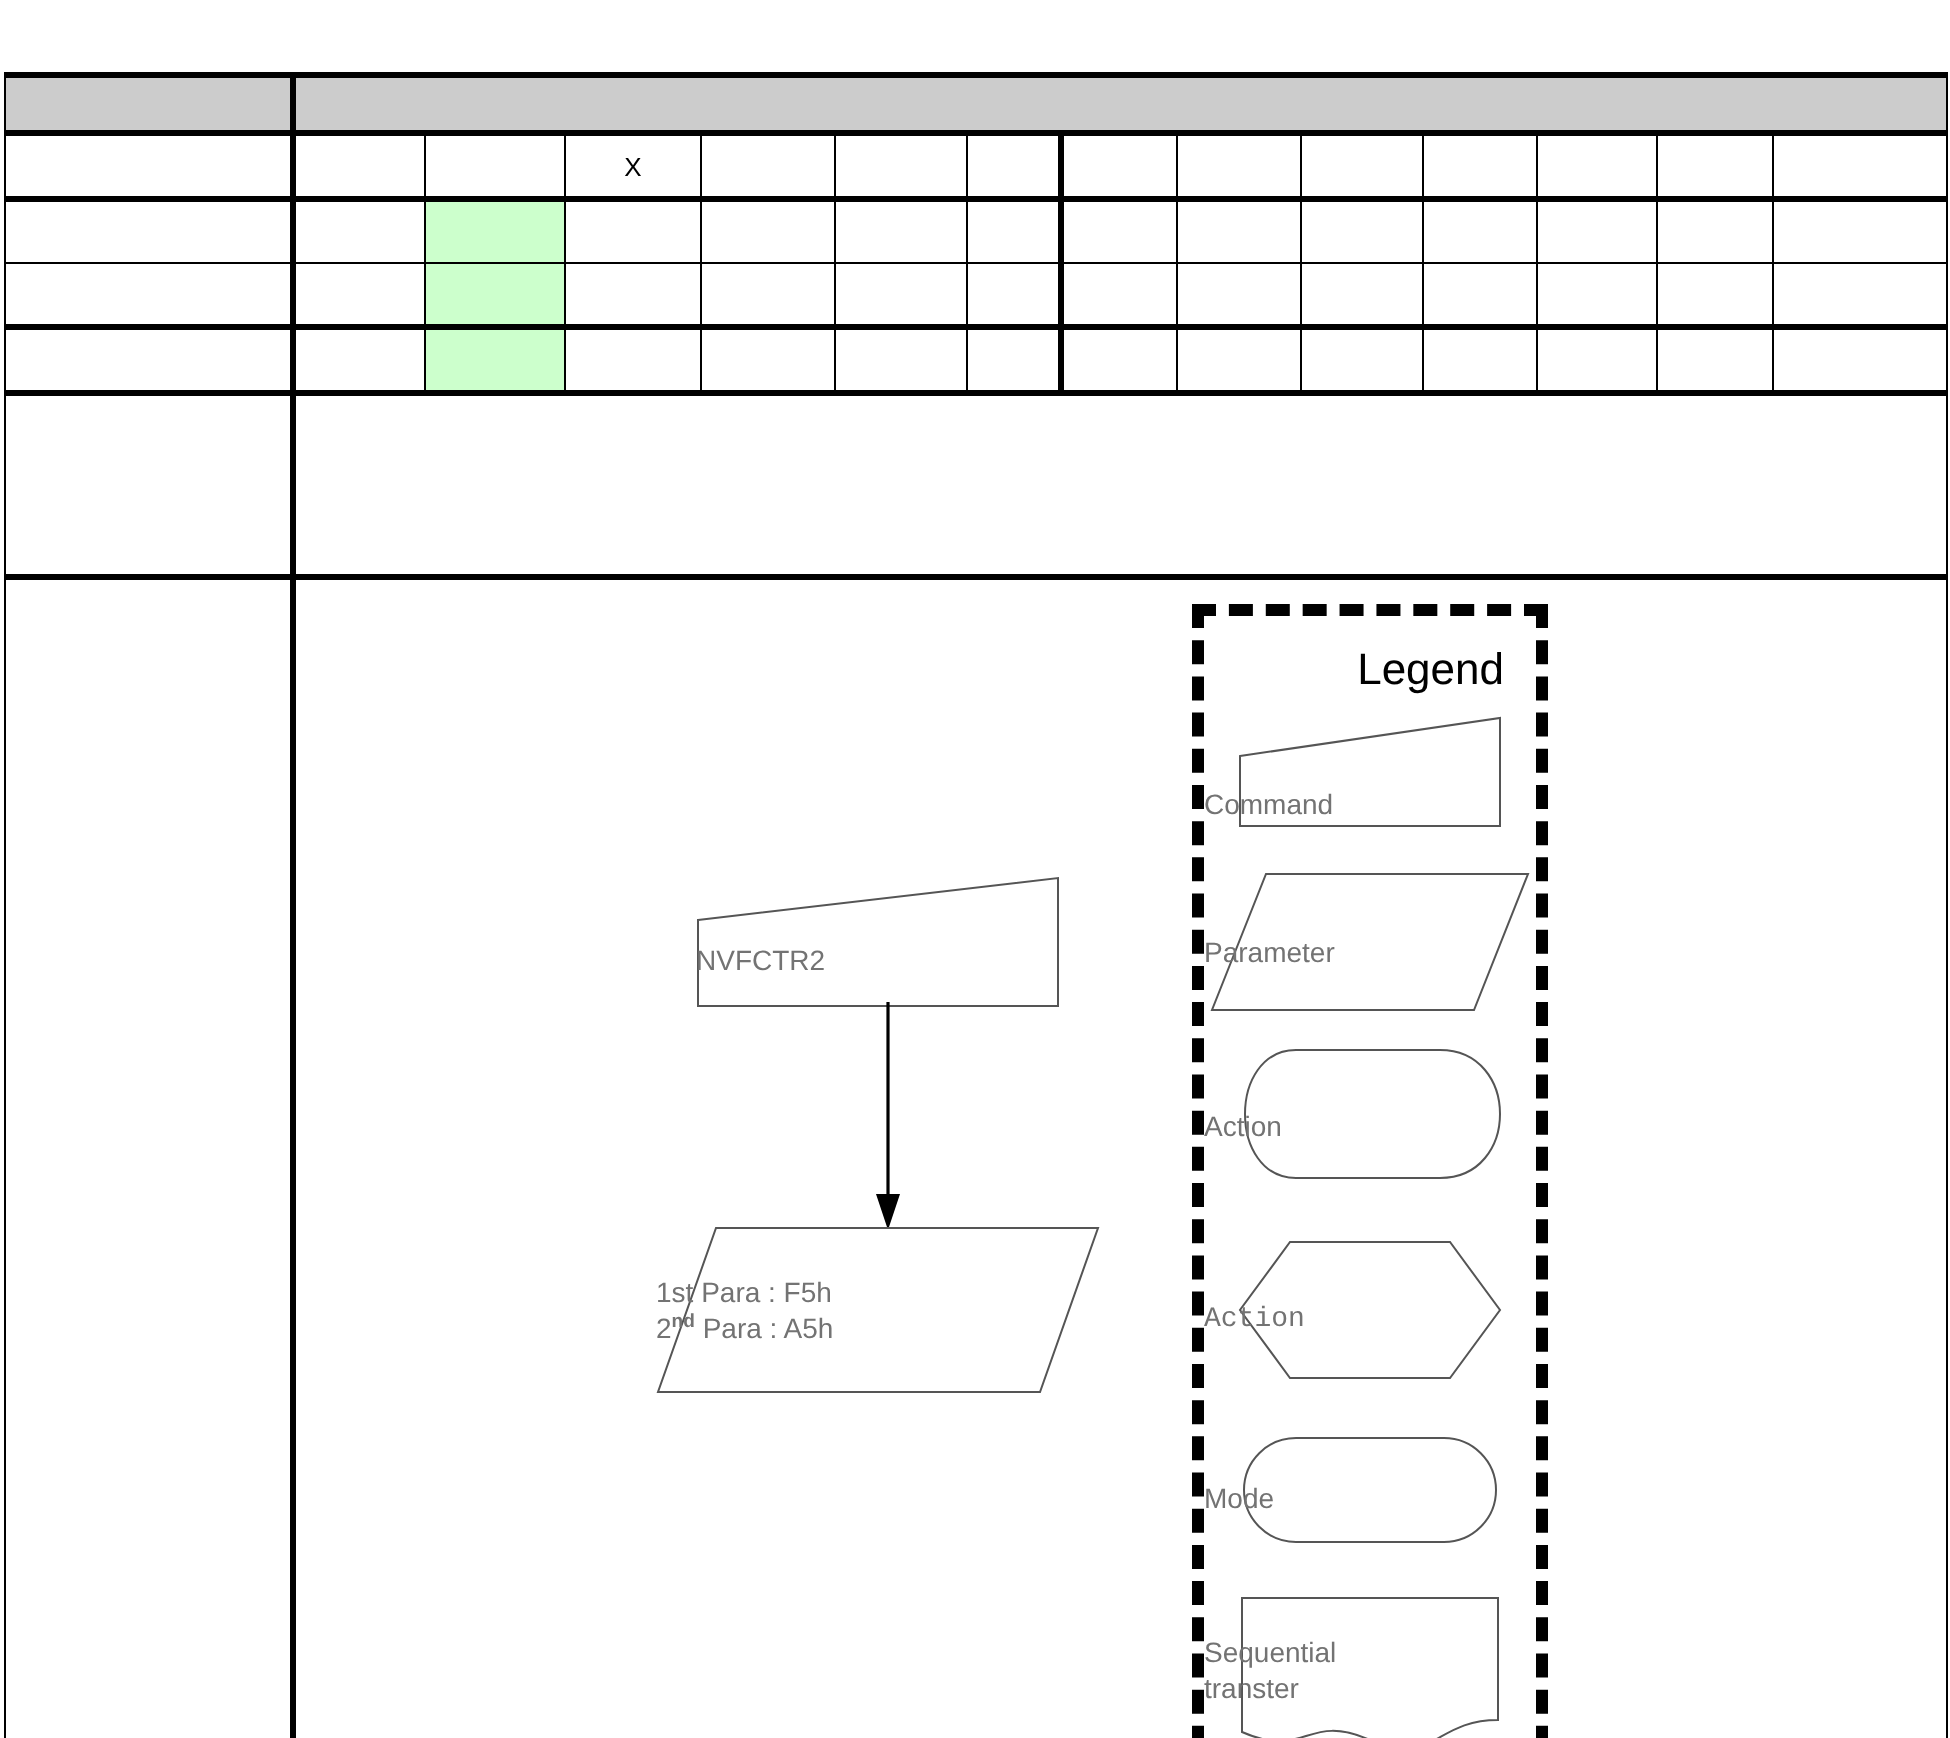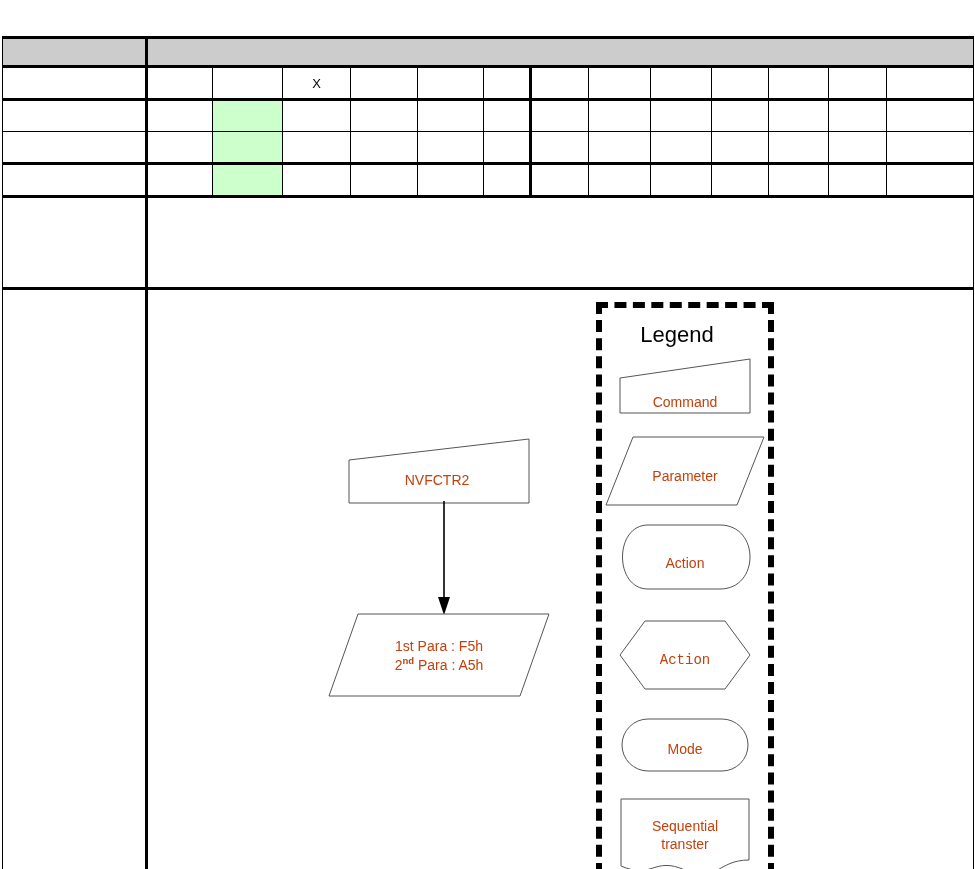--- a/index.html
+++ b/index.html
@@ -61,23 +61,23 @@
   #diagram-canvas {
     position: relative;
     width: 100%;
     height: 616px;
   }
 
   
   .shape-label {
     position: absolute;
     left: 0; right: 0;
-    text-align: center;
+    text-align: left;
     font-size: 14px;
-    color: #c2410c;
+    color: #737373;
     line-height: 1.25;
     pointer-events: none;
   }
   sup { font-size: 0.68em; vertical-align: super; font-weight: bold; }
 
   .flow-node { position: absolute; }
   .flow-node svg { display: block; overflow: visible; }
 
   
   #node-command { left: 200px; top: 148px; width: 178px; height: 66px; }
@@ -98,21 +98,21 @@
     width: 178px;
     height: 591px;
     border: 6px dashed #000000;
     box-sizing: border-box;
     background: transparent;
   }
   #legend-title {
     position: absolute;
     left: 0; right: 16px;
     top: 14px;
-    text-align: center;
+    text-align: right;
     font-size: 22px;
     color: #000000;
   }
   .legend-item { position: absolute; left: 0; width: 100%; }
   .legend-item svg { display: block; margin: 0 auto; overflow: visible; }
   .legend-item .shape-label {
     font-size: 14px;
   }
 
   #legend-command   { top: 50px;  height: 72px; }

